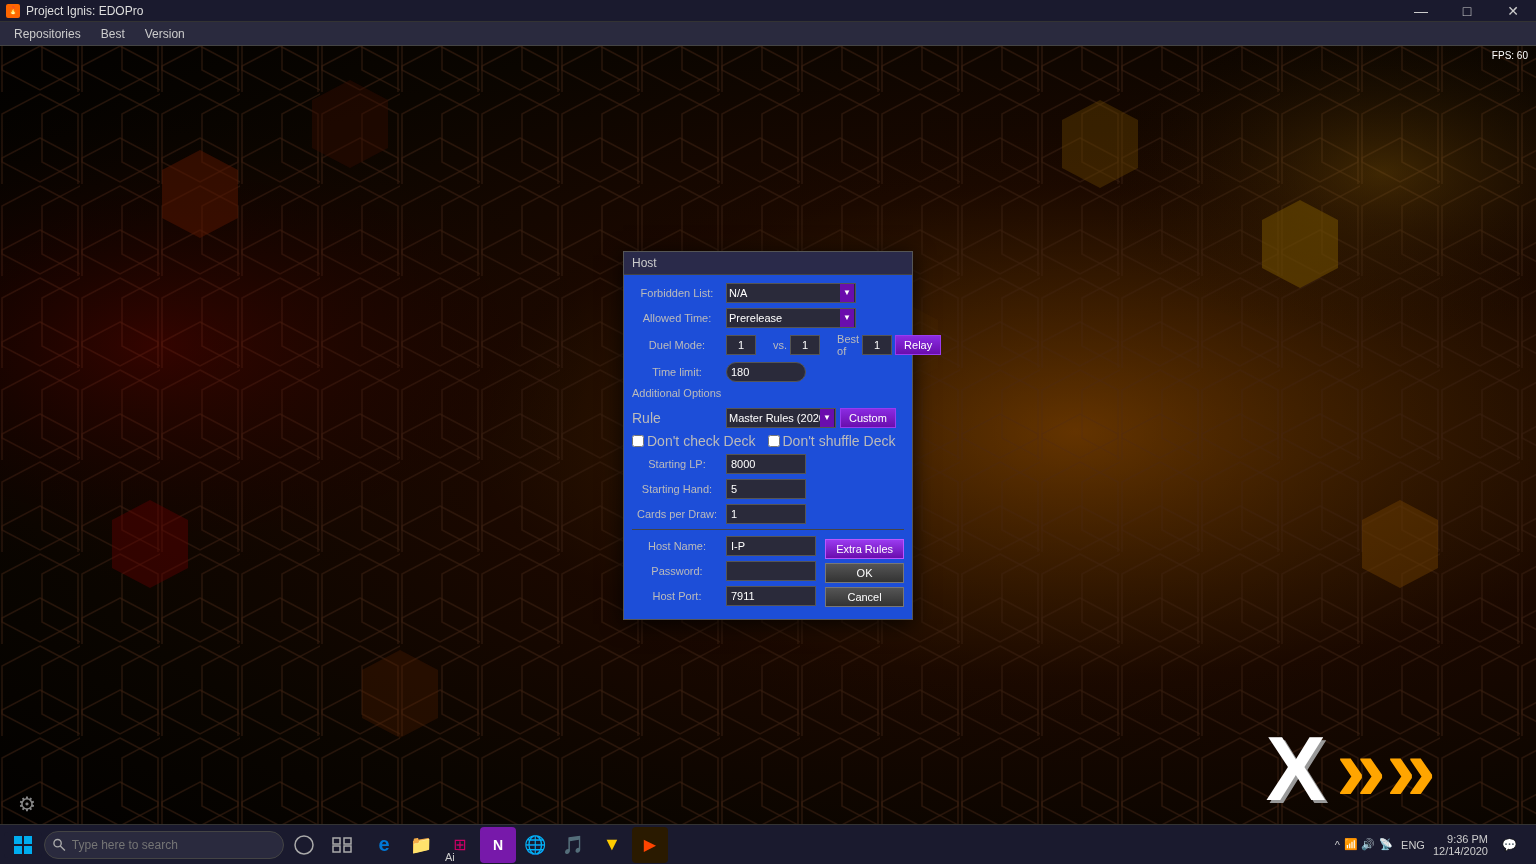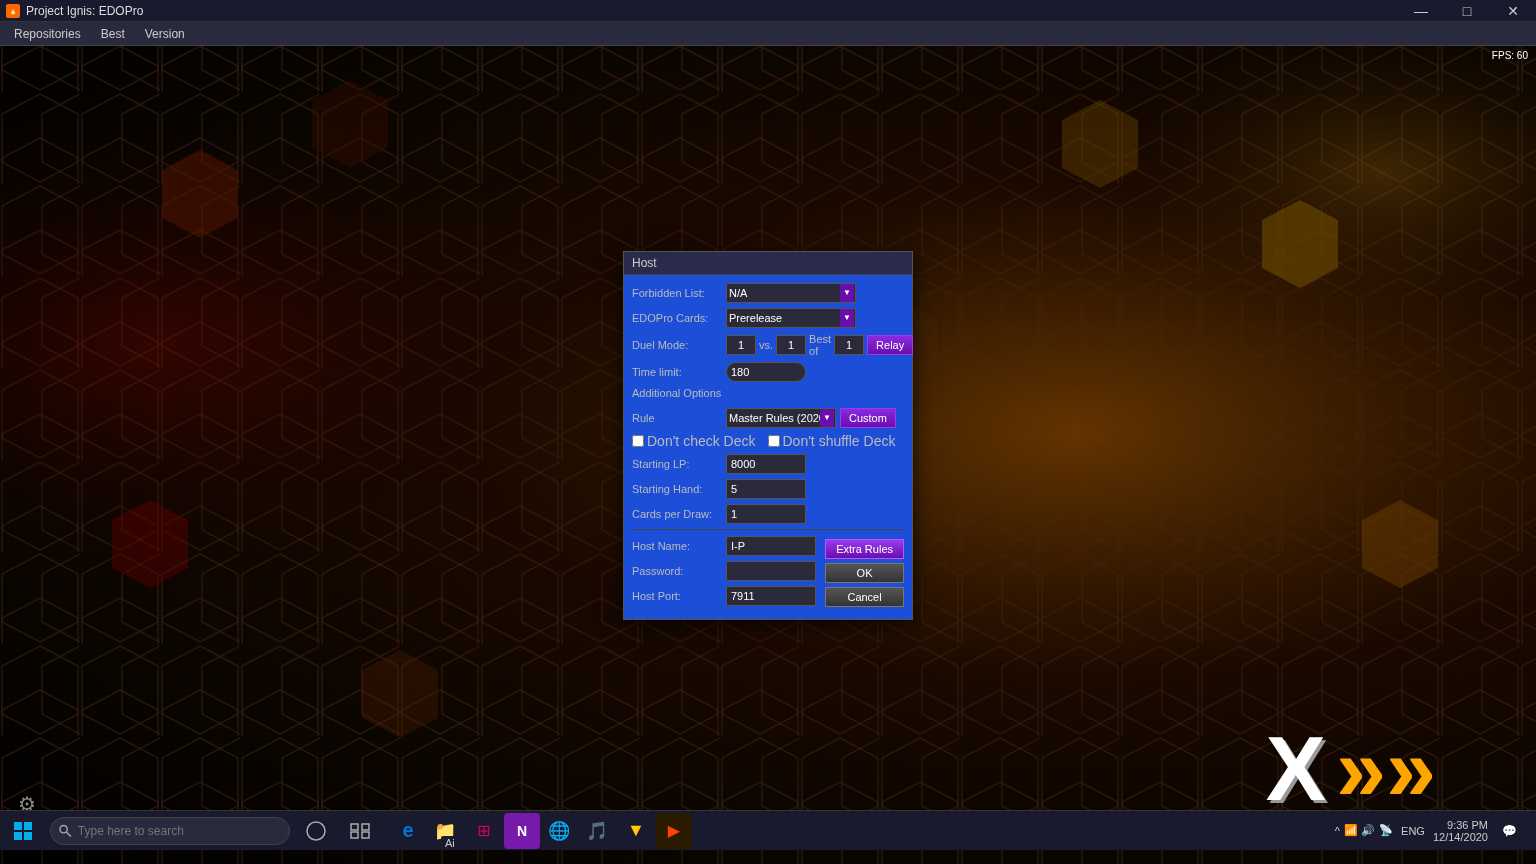--- a/index.html
+++ b/index.html
@@ -168,20 +168,21 @@
       display: flex;
       align-items: center;
       margin-bottom: 5px;
       gap: 4px;
     }
 
     .form-label {
       color: #bbb;
       font-size: 11px;
       min-width: 90px;
+      text-align: center;
     }
 
     .form-input {
       background: #2a2a3a;
       border: 1px solid #555;
       color: #fff;
       font-size: 11px;
       padding: 2px 4px;
       height: 20px;
     }
@@ -233,20 +234,21 @@
 
     .duel-mode-row {
       display: flex;
       align-items: center;
       gap: 3px;
     }
 
     .vs-text {
       color: #bbb;
       font-size: 11px;
+      margin-left: 14px;
     }
 
     .section-title {
       color: #bbb;
       font-size: 11px;
       margin-bottom: 4px;
     }
 
     .divider {
       border-top: 1px solid #444;
@@ -277,21 +279,21 @@
     }
 
     .rule-row {
       display: flex;
       align-items: center;
       gap: 4px;
     }
 
     .rule-label {
       color: #bbb;
-      font-size: 11px;
+      font-size: 14px;
       min-width: 90px;
     }
 
     .btn-action {
       background: linear-gradient(to bottom, #9a3bf0, #6a0dad);
       border: 1px solid #bb55ff;
       color: white;
       font-size: 11px;
       padding: 3px 10px;
       cursor: pointer;
@@ -323,30 +325,30 @@
     .bottom-right {
       display: flex;
       flex-direction: column;
       gap: 4px;
       justify-content: center;
     }
 
     
     .taskbar {
       position: absolute;
-      bottom: 14px; left: 0;
+      bottom: 0; left: 0;
       width: 100%;
       height: 40px;
       background: #1a1a2e;
       border-top: 1px solid #333;
       display: flex;
       align-items: center;
       z-index: 100;
       padding: 0 4px;
-      gap: 8px;
+      gap: 2px;
     }
 
     .taskbar-start {
       background: #1a1a2e;
       border: none;
       color: white;
       padding: 4px 10px;
       cursor: pointer;
       display: flex;
       align-items: center;
@@ -505,21 +507,21 @@
         <span class="form-label">Forbidden List:</span>
         <div class="select-wrapper">
           <select class="form-select">
             <option>N/A</option>
           </select>
           <div class="select-arrow">▼</div>
         </div>
       </div>
 
       <div class="form-row">
-        <span class="form-label">EDOPro Cards:</span>
+        <span class="form-label">Allowed Time:</span>
         <div class="select-wrapper">
           <select class="form-select">
             <option>Prerelease</option>
           </select>
           <div class="select-arrow">▼</div>
         </div>
       </div>
 
       <div class="form-row">
         <span class="form-label">Duel Mode:</span>

